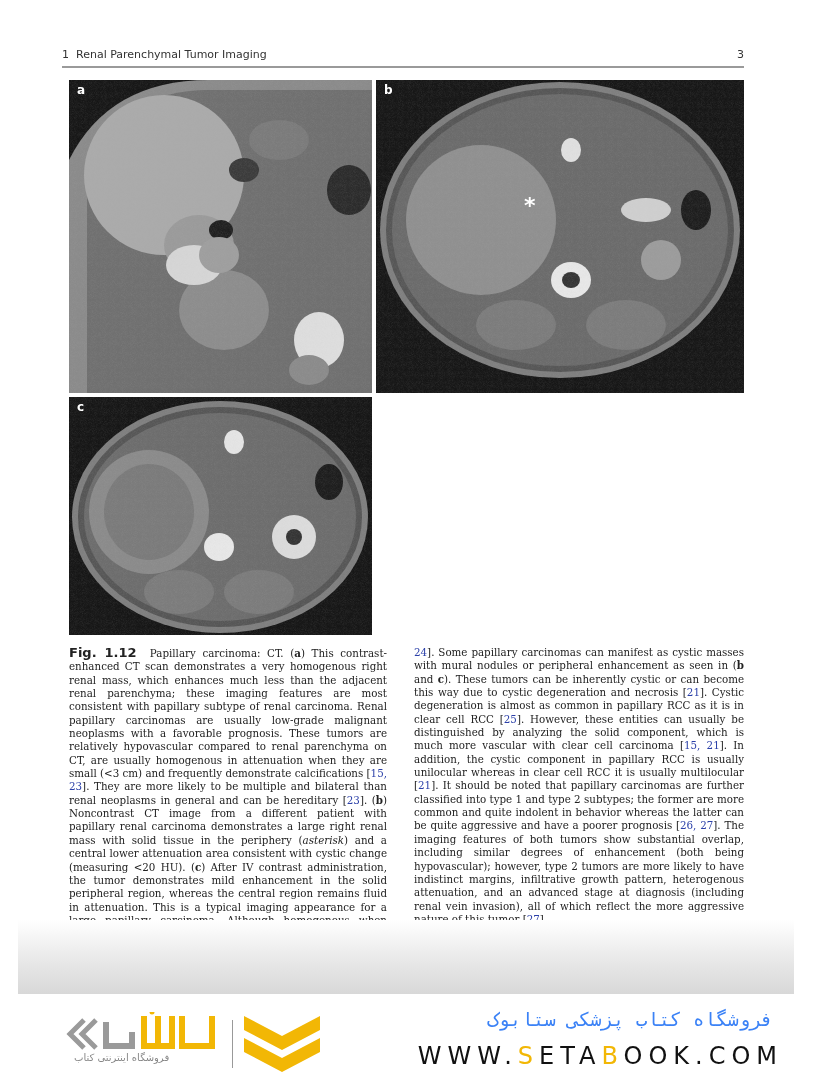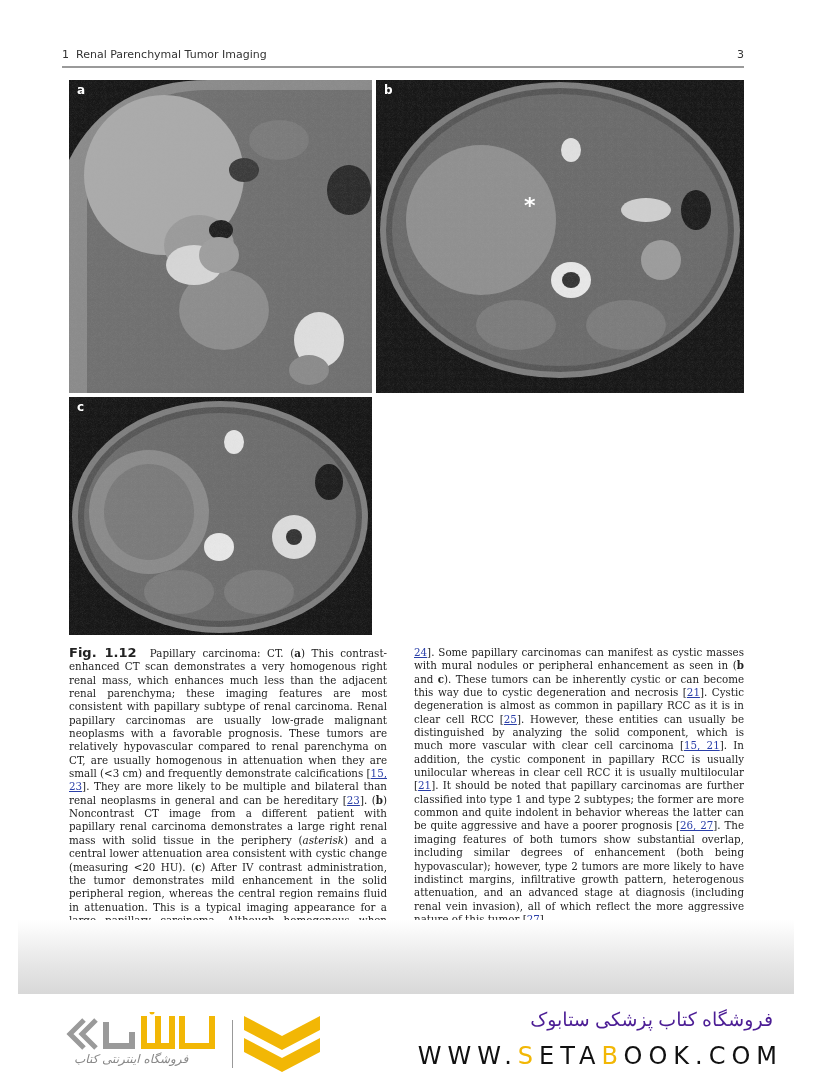--- a/index.html
+++ b/index.html
@@ -13,31 +13,31 @@
   .panel { position:absolute; background:#151515; overflow:hidden; }
   .panel .lbl { position:absolute; left:8px; top:3px; color:#fff; font-family:"DejaVu Sans", sans-serif; font-weight:bold; font-size:12px; }
   #pa { left:69px; top:80px; width:303px; height:313px; }
   #pb { left:376px; top:80px; width:368px; height:313px; }
   #pc { left:69px; top:397px; width:303px; height:238px; }
   .asterisk { position:absolute; color:#fff; font-size:22px; font-weight:bold; font-family:"DejaVu Sans", sans-serif; }
 
   .caption { position:absolute; left:69px; top:646px; width:318px; font-size:10.3px; line-height:13.35px; text-align:justify; }
   .caption .fig { font-family:"DejaVu Sans", sans-serif; font-weight:bold; font-size:13px; }
   .col2 { position:absolute; left:414px; top:646px; width:330px; font-size:10.3px; line-height:13.35px; text-align:justify; }
-  .ref { color:#2a3fa8;text-decoration:underline; }
+  .ref { color:#2a3fa8; }
 
   .shade { position:absolute; left:18px; top:920px; width:776px; height:74px; background:linear-gradient(to bottom, #ffffff 0%, #e6e6e6 60%, #d8d8d8 100%); }
   .footer { position:absolute; left:0; top:994px; width:813px; height:86px; background:#fff; }
   .logo-text { position:absolute; left:62px; top:1012px; width:160px; height:60px; }
   .logo-divider { position:absolute; left:232px; top:1020px; width:1px; height:48px; background:#999; }
   .logo-mark { position:absolute; left:244px; top:1016px; width:76px; height:56px; }
-  .shop-fa { position:absolute; right:40px; top:1008px; font-family:Liberation Sans, sans-serif; font-size:19px; color:#4c1d95; direction:rtl; }
+  .shop-fa { position:absolute; right:40px; top:1008px; font-family:Liberation Mono, monospace; font-size:19px; color:#3b82f6; direction:rtl; }
   .shop-url { position:absolute; right:30px; top:1042px; font-family:"DejaVu Sans", sans-serif; font-size:24px; letter-spacing:6px; color:#111; }
   .shop-url .hl { color:#f2b705; }
-  .logo-sub { position:absolute; left:74px; top:1052px; font-family:"DejaVu Sans", sans-serif; font-size:12px; color:#888; direction:rtl;font-style:italic; }
+  .logo-sub { position:absolute; left:74px; top:1052px; font-family:"DejaVu Sans", sans-serif; font-size:10px; color:#888; direction:rtl; }
 </style>
 </head>
 <body>
 
 <div class="header">
   <span class="chap">1</span>
   <span class="title">Renal Parenchymal Tumor Imaging</span>
   <span class="pnum">3</span>
 </div>
 <div class="header-rule"></div>

